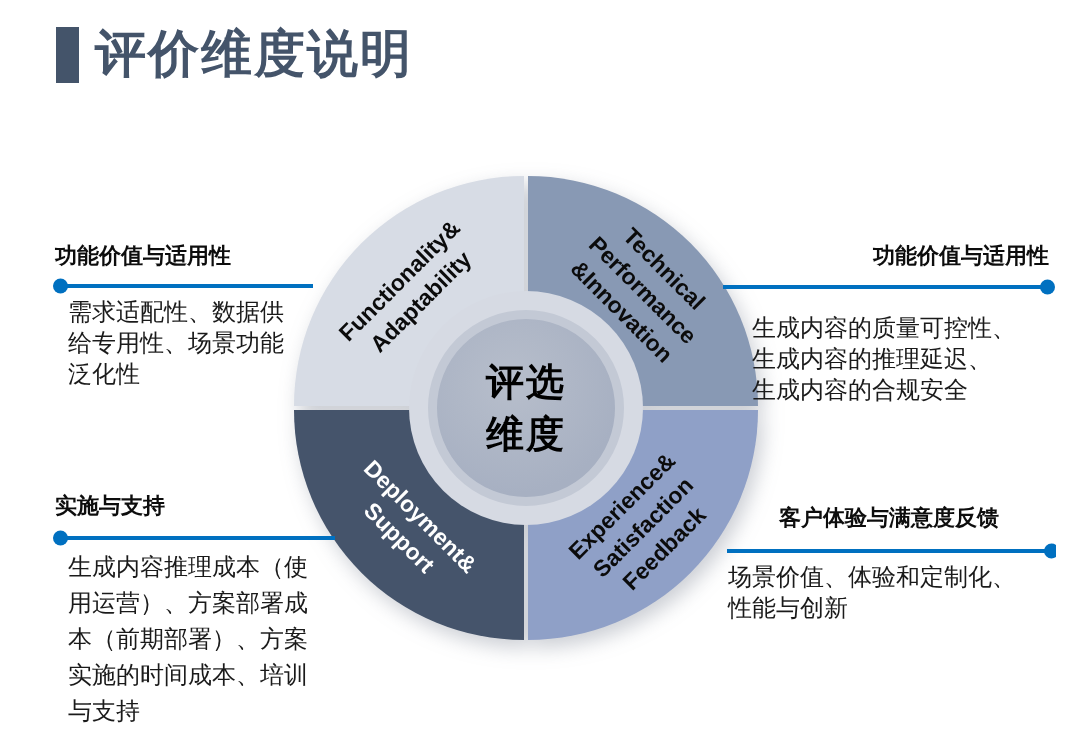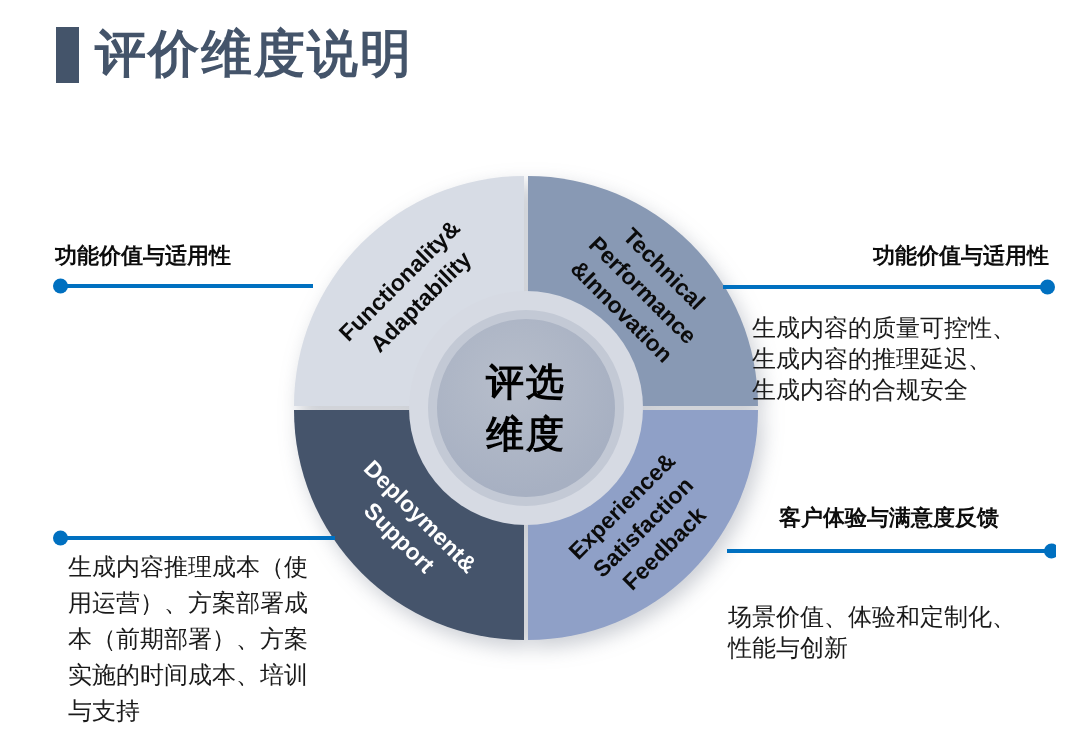--- a/index.html
+++ b/index.html
@@ -89,38 +89,42 @@
     <div class="hub">
       <div class="hub-label">评选
 维度</div>
     </div>
   </div>
 
   <div class="co-title" style="left:55px; top:241px;">功能价值与适用性</div>
   <div class="co-rule" style="left: 55px; top: 284px; width: 258px; background-color: rgb(0, 112, 192);">
     <span class="co-dot at-left" style="background-color: rgb(0, 112, 192);"></span>
   </div>
+  <div class="co-desc" style="left:68px; top:296px;">需求适配性、数据供
+给专用性、场景功能
+泛化性</div>
 
   <div class="co-title right" style="left:723px; top:241px; width:326px;">功能价值与适用性</div>
   <div class="co-rule" style="left: 723px; top: 285px; width: 330px; background-color: rgb(0, 112, 192);">
     <span class="co-dot at-right" style="background-color: rgb(0, 112, 192);"></span>
   </div>
   <div class="co-desc" style="left:752px; top:312px;">生成内容的质量可控性、
 生成内容的推理延迟、
 生成内容的合规安全</div>
 
+  <div class="co-title" style="left:55px; top:491px;">实施与支持</div>
   <div class="co-rule" style="left: 55px; top: 536px; width: 280px; background-color: rgb(0, 112, 192);">
     <span class="co-dot at-left" style="background-color: rgb(0, 112, 192);"></span>
   </div>
   <div class="co-desc" style="left:68px; top:549px; line-height:36px;">生成内容推理成本（使
 用运营）、方案部署成
 本（前期部署）、方案
 实施的时间成本、培训
 与支持</div>
 
   <div class="co-title right" style="left:725px; top:503px; width:328px;text-align:center;">客户体验与满意度反馈</div>
   <div class="co-rule" style="left: 727px; top: 549px; width: 330px; background-color: rgb(0, 112, 192);">
     <span class="co-dot at-right" style="background-color: rgb(0, 112, 192);"></span>
   </div>
-  <div class="co-desc" style="left:728px; top:561px;margin-top:40px;">场景价值、体验和定制化、
+  <div class="co-desc" style="left:728px; top:561px;">场景价值、体验和定制化、
 性能与创新</div>
 
 </div>
 
 </body></html>

